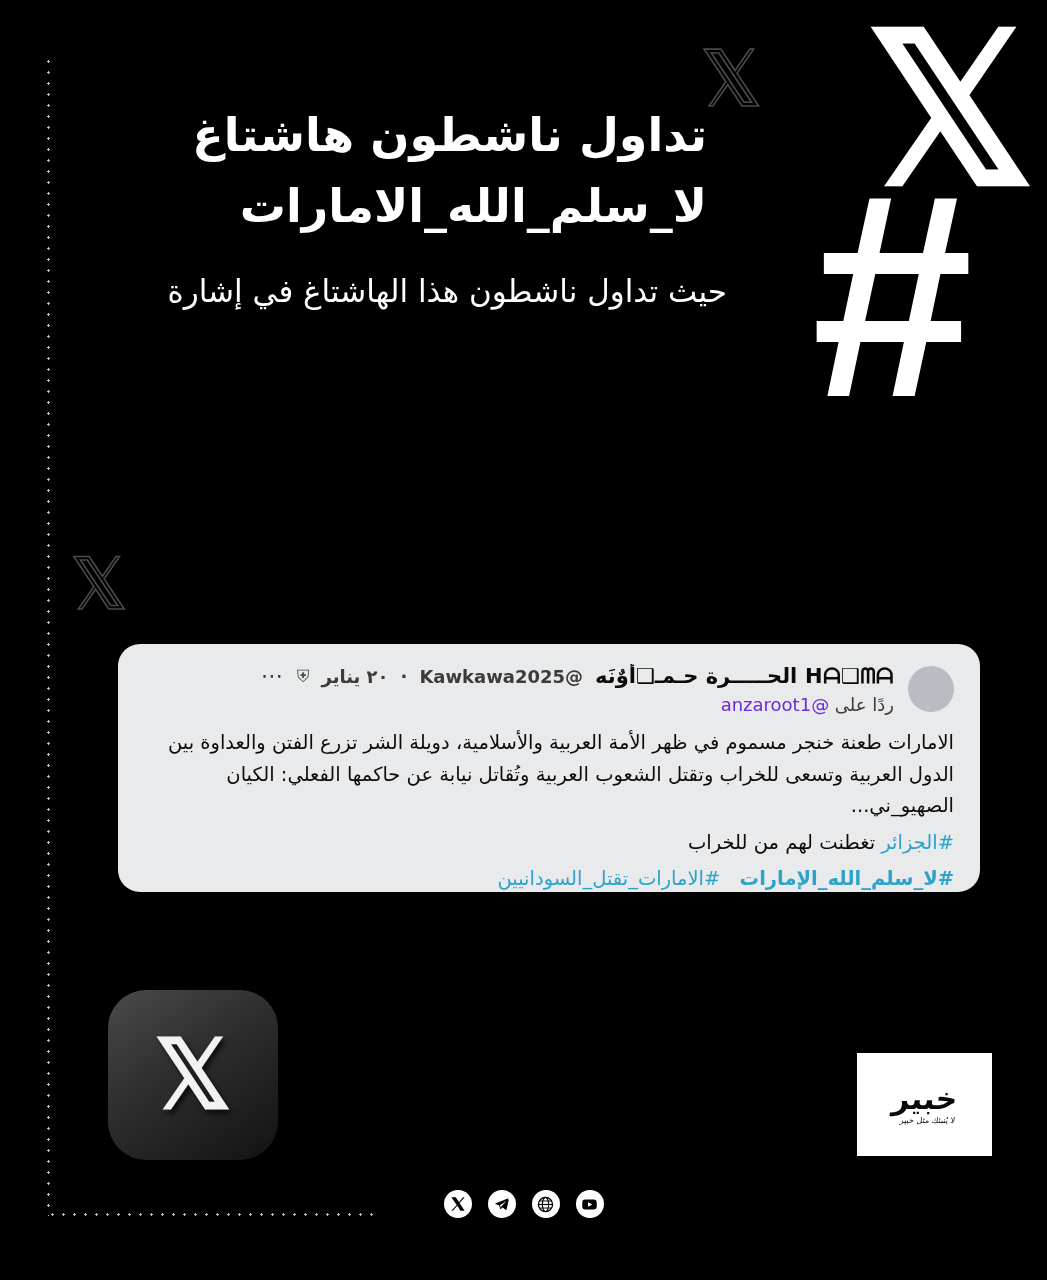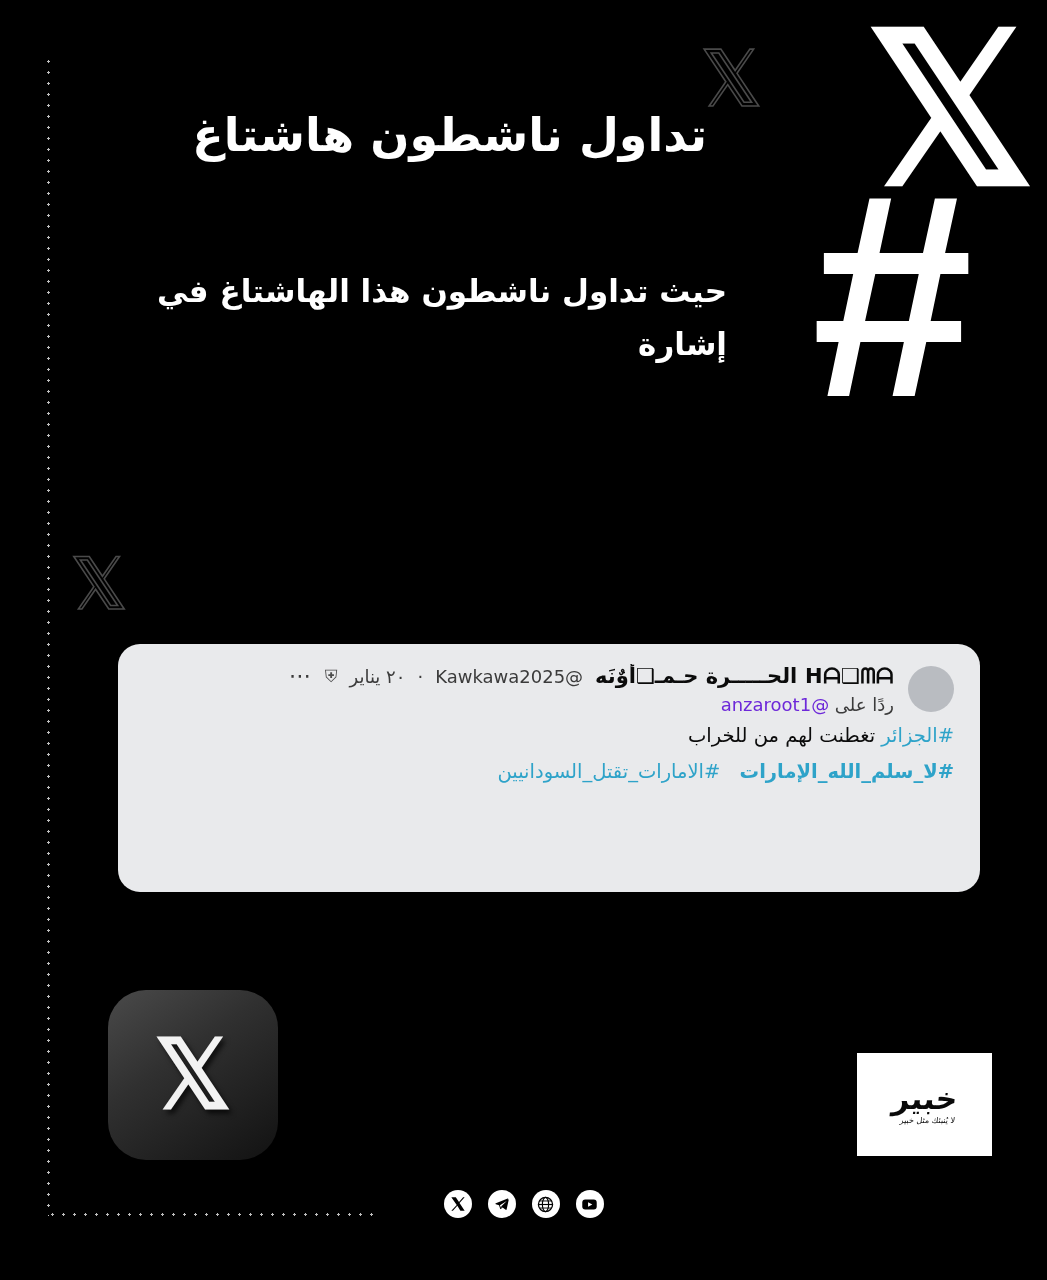--- a/index.html
+++ b/index.html
@@ -99,21 +99,21 @@
     white-space: nowrap;
   }
   .subhead {
     position: absolute;
     top: 265px;
     right: 320px;
     width: 620px;
     text-align: right;
     direction: rtl;
     font-size: 31px;
-    font-weight: 700;
+    font-weight: 400;
     line-height: 1.7;
     color: #ffffff;
   }
 
   
   .tweet-card {
     position: absolute;
     left: 118px;
     top: 644px;
     width: 862px;
@@ -155,21 +155,21 @@
   .display-name {
     font-size: 21px;
     font-weight: 700;
     color: #0b0b0b;
     letter-spacing: 0.5px;
     text-align: center;
   }
   .handle, .dot-sep, .date {
     font-size: 18px;
     color: #3b3b3b;
-    font-weight: 400;
+    font-weight: 700;
   }
   .meta-icon {
     font-size: 17px;
     color: #4d4d4d;
   }
   .more-dots {
     font-size: 22px;
     color: #3a3a3a;
     letter-spacing: 2px;
     line-height: 0.6;
@@ -293,20 +293,21 @@
 <div class="frame-line frame-left"></div>
 <div class="frame-line frame-bottom"></div>
 
 <div class="deco-x-big">𝕏</div>
 <div class="deco-x-outline-1">𝕏</div>
 <div class="deco-x-outline-2">𝕏</div>
 <div class="deco-hash">#</div>
 
 <div class="headline">
   <div class="line-1">تداول ناشطون هاشتاغ</div>
+  <div class="line-2">لا_سلم_الله_الامارات</div>
 </div>
 <div class="subhead">
   <div>حيث تداول ناشطون هذا الهاشتاغ في إشارة</div>
 </div>
 
 <div class="tweet-card">
   <div class="tweet-head">
     <div class="avatar"></div>
     <div class="tweet-head-text">
       <div class="name-row">
@@ -317,20 +318,21 @@
         <span class="meta-icon">⛨</span>
         <span class="more-dots">⋯</span>
       </div>
       <div class="reply-row">
         <span>ردًا على</span>
         <span class="reply-handle">@anzaroot1</span>
       </div>
     </div>
   </div>
 
+  <div class="tweet-body">الامارات طعنة خنجر مسموم في ظهر الأمة العربية والأسلامية، دويلة الشر تزرع الفتن والعداوة بين الدول العربية وتسعى للخراب وتقتل الشعوب العربية وتُقاتل نيابة عن حاكمها الفعلي: الكيان الصهيو_ني...</div>
 
   <div class="tag-line">
     <span class="tag">#الجزائر</span>
     <span>تغطنت لهم من للخراب</span>
   </div>
   <div class="tag-line">
     <span class="tag-strong">#لا_سلم_الله_الإمارات</span>
     <span class="tag">#الامارات_تقتل_السودانيين</span>
   </div>
 </div>

